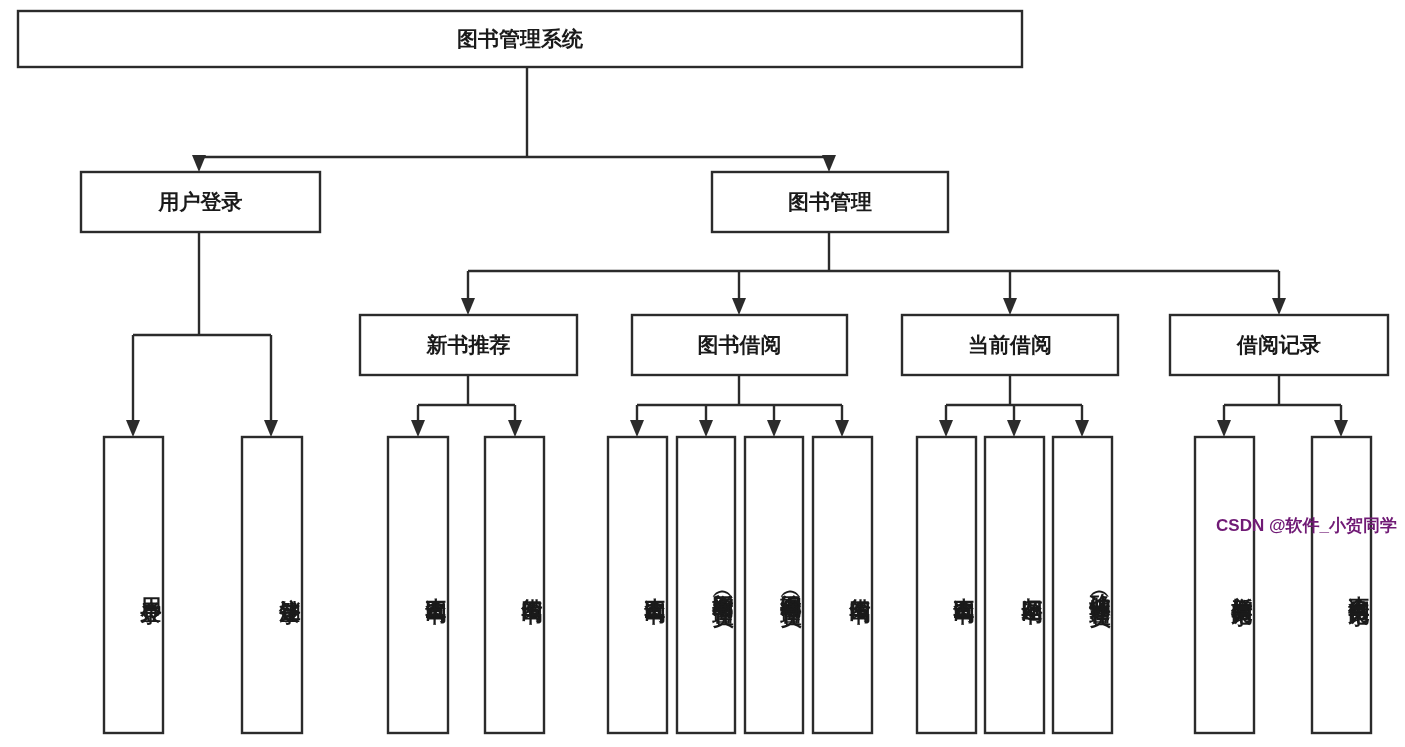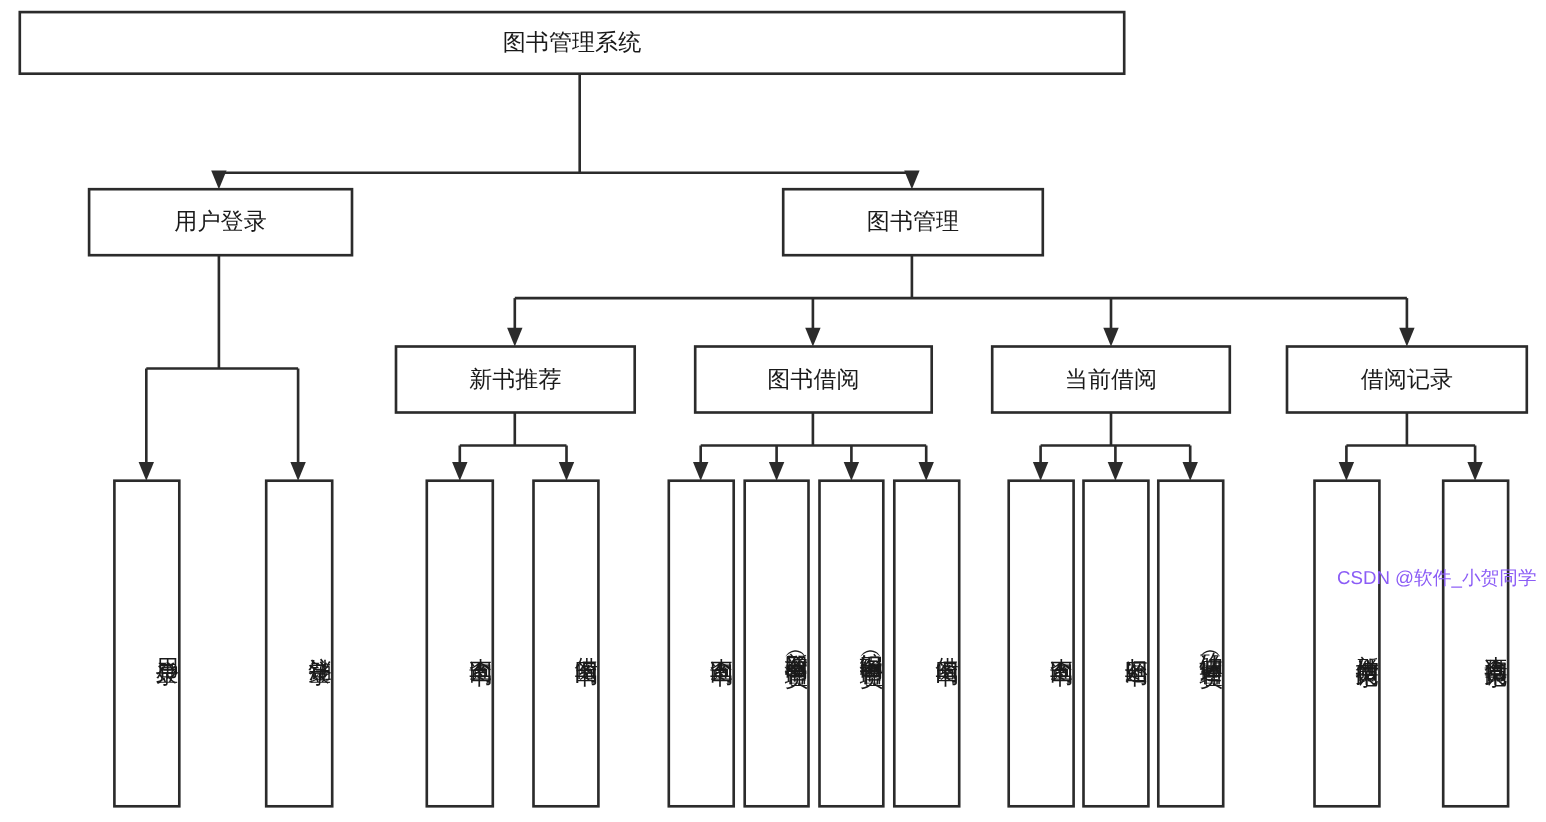--- a/index.html
+++ b/index.html
@@ -11,20 +11,21 @@
     width: 1405px;
     height: 747px;
     font-family: "Liberation Sans", "DejaVu Sans", sans-serif;
     overflow: hidden;
     position: relative;
   }
   #diagram-root {
     position: relative;
     width: 1405px;
     height: 543px;
+    font-weight: bold;
   }
   svg.diagram {
     position: absolute;
     top: 0;
     left: 0;
     width: 1405px;
     height: 747px;
     display: block;
   }
   .node-box {
@@ -62,21 +63,21 @@
     letter-spacing: 2px;
     white-space: nowrap;
     pointer-events: none;
   }
   .watermark {
     position: absolute;
     right: 8px;
     bottom: 6px;
     font-family: "Liberation Sans", "DejaVu Sans", sans-serif;
     font-size: 17px;
-    color: #8b5cf6;
+    color: #701a75;
     white-space: nowrap;
     user-select: none;
   }
 </style>
 </head>
 <body>
 
 <div id="diagram-root">
   <svg class="diagram" viewBox="0 0 1405 747">
     <g id="connector-layer">

